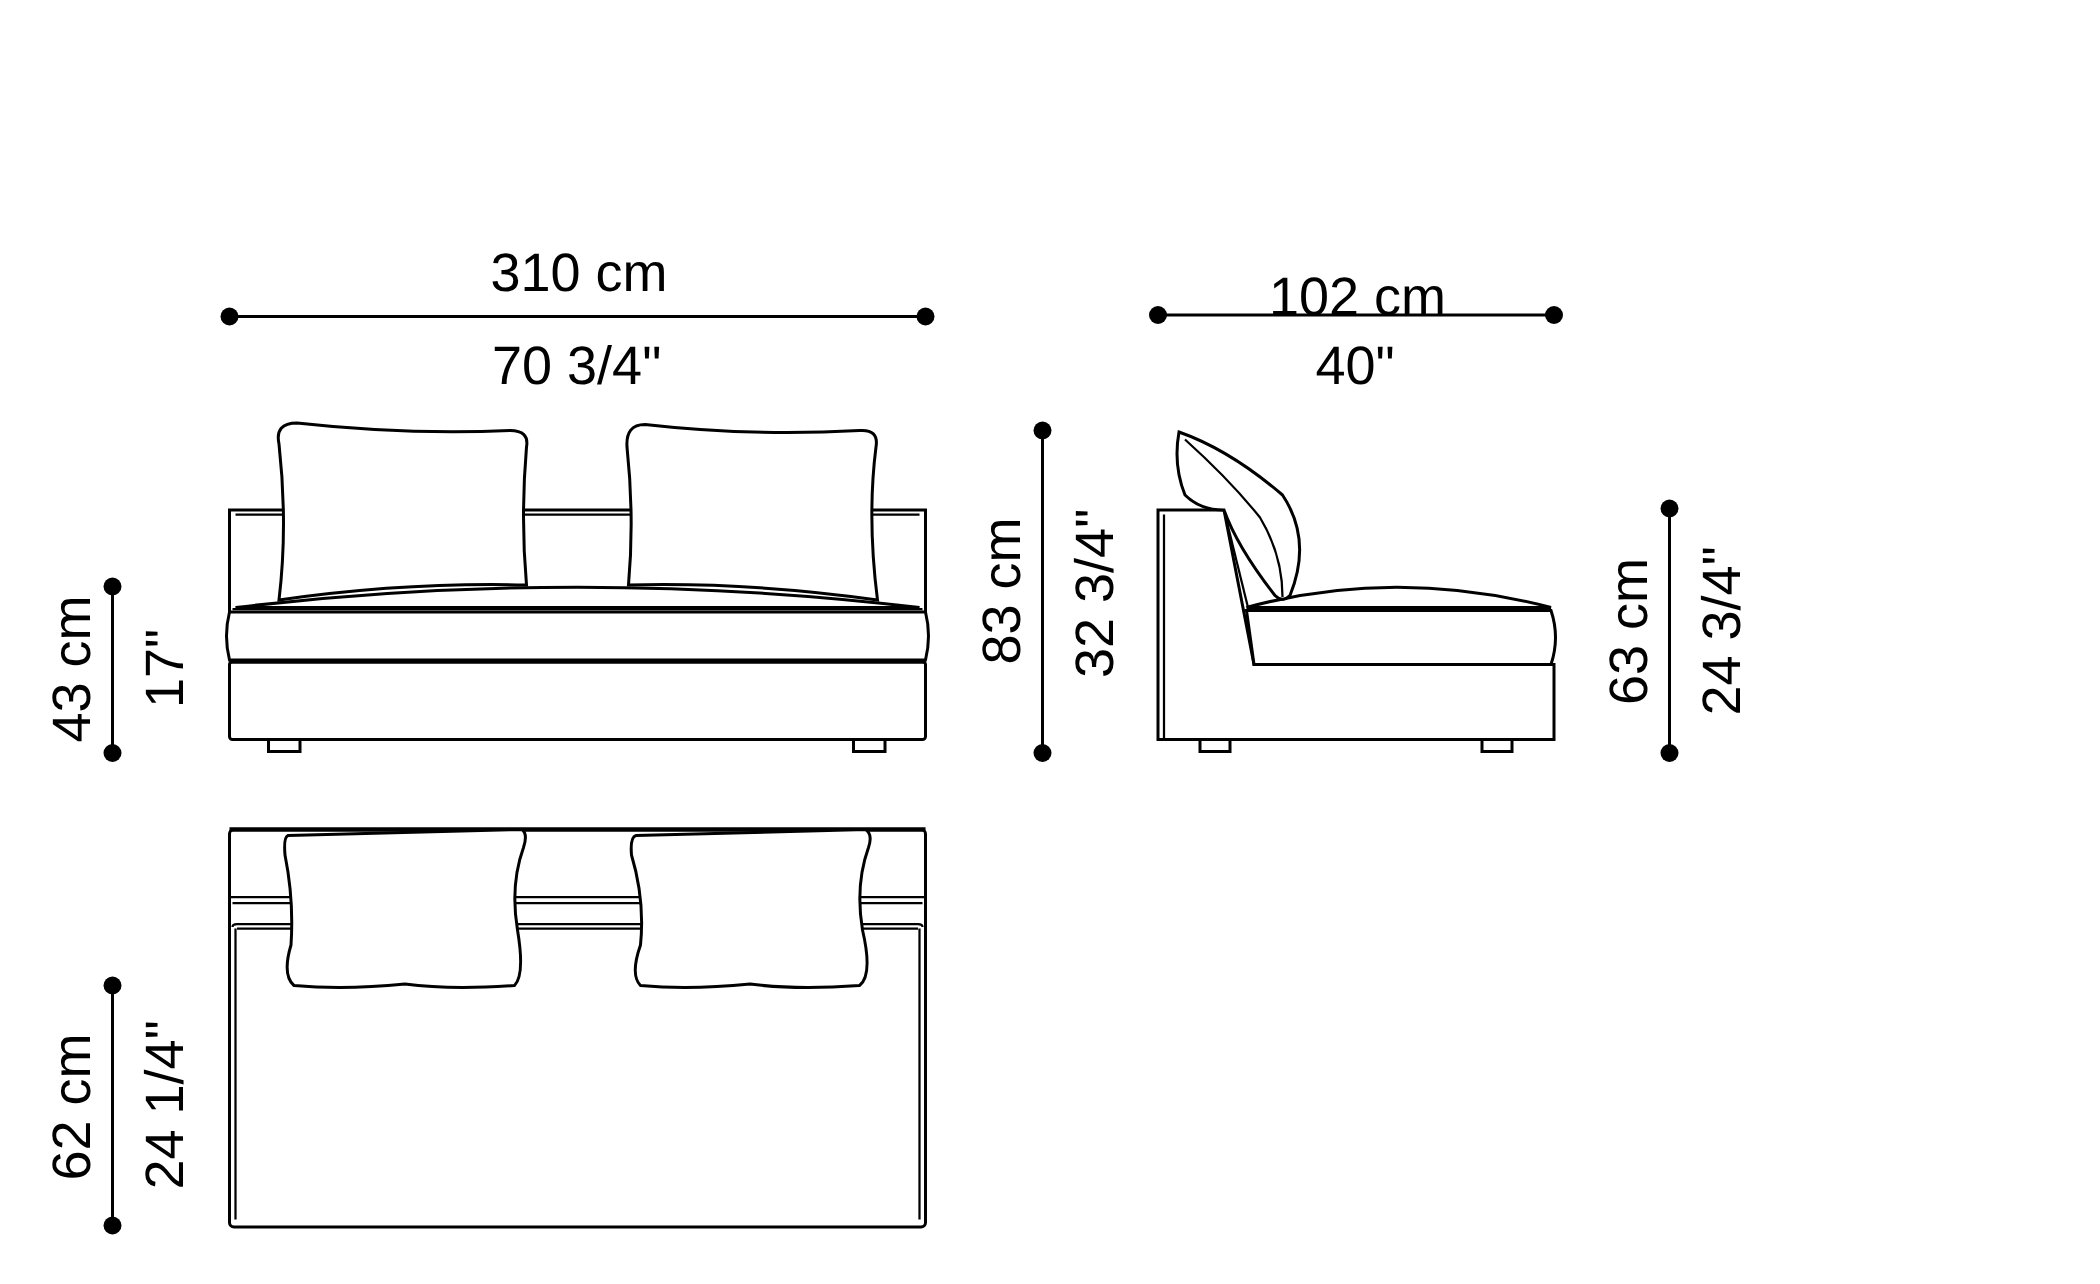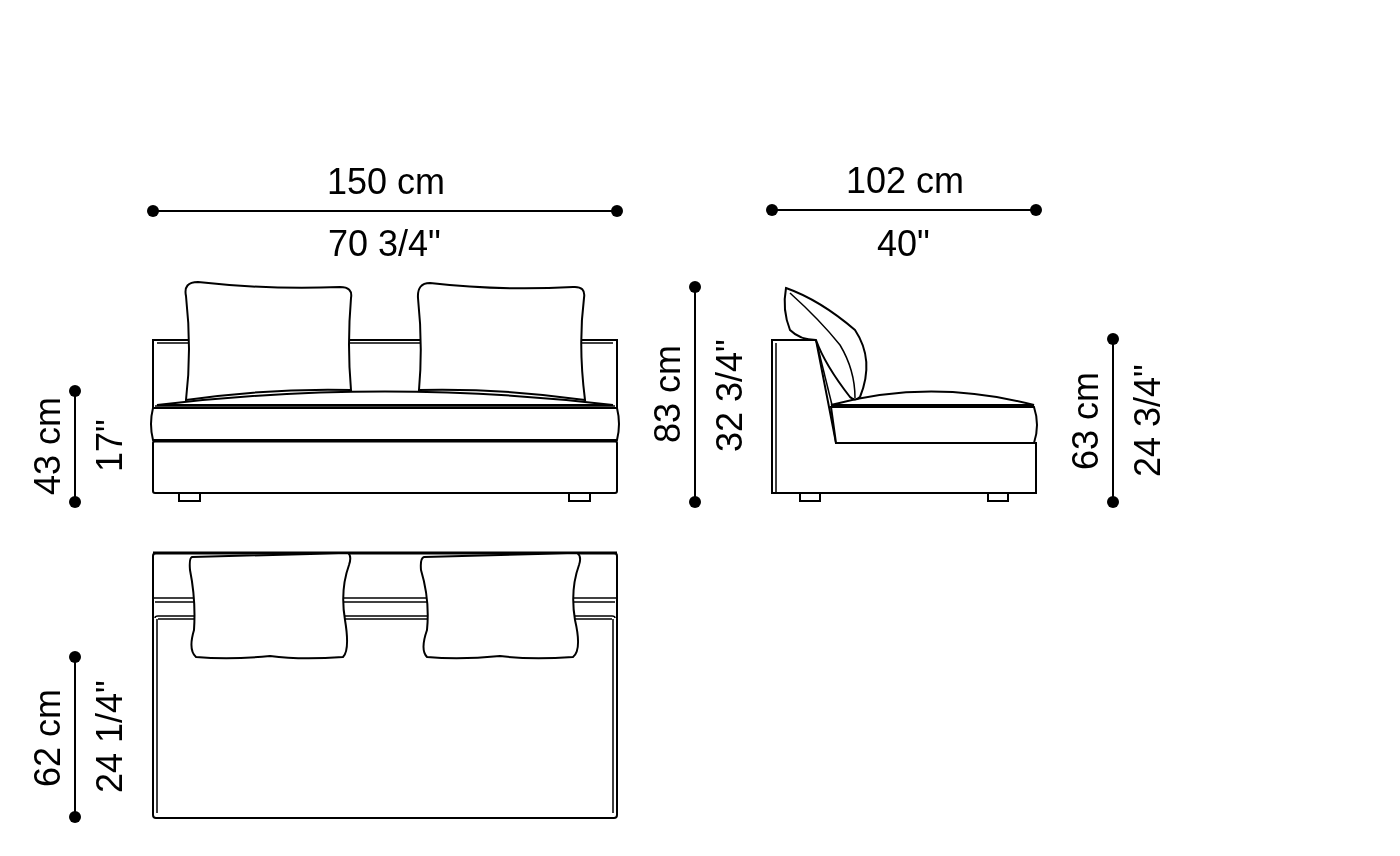--- a/index.html
+++ b/index.html
@@ -96,24 +96,24 @@
     <path class="thin" d="M155,618 Q155,616 158,616 L612,616 Q615,616 615,618"></path>
     <line class="thin" x1="158" y1="619" x2="612" y2="619"></line>
     <line class="thin" x1="157" y1="619" x2="157" y2="813"></line>
     <line class="thin" x1="613" y1="619" x2="613" y2="813"></line>
 
     <path class="fillw" d="M192,557 Q260,555 348,553 Q352,556 349,565 Q340,590 345,620 Q350,650 343,657 Q300,660 270,656 Q230,660 196,657 Q188,650 194,630 Q196,600 190,570 Q189,558 192,557 Z"></path>
     <path class="fillw" d="M424,557 Q500,555 577,553 Q582,556 579,565 Q570,590 575,620 Q582,650 573,657 Q530,660 500,656 Q460,660 427,657 Q420,650 427,630 Q430,600 421,570 Q420,558 424,557 Z"></path>
   </g>
 </svg>
 
-<div class="lbl" style="left:327px; top:164px;">150 cm</div>
+<div class="lbl" style="left:327px; top:164px;">310 cm</div>
 <div class="lbl" style="left:328px; top:226px;">70 3/4"</div>
 
-<div class="lbl" style="left:846px; top:163px;">102 cm</div>
+<div class="lbl" style="left:846px; top:180px;">102 cm</div>
 <div class="lbl" style="left:877px; top:226px;">40"</div>
 
 <div class="lbl vert" style="left:30px; top:495px;">43 cm</div>
 <div class="lbl vert" style="left:92px; top:472px;">17"</div>
 
 <div class="lbl vert" style="left:650px; top:443px;">83 cm</div>
 <div class="lbl vert" style="left:712px; top:452px;">32 3/4"</div>
 
 <div class="lbl vert" style="left:1068px; top:470px;">63 cm</div>
 <div class="lbl vert" style="left:1130px; top:477px;">24 3/4"</div>

